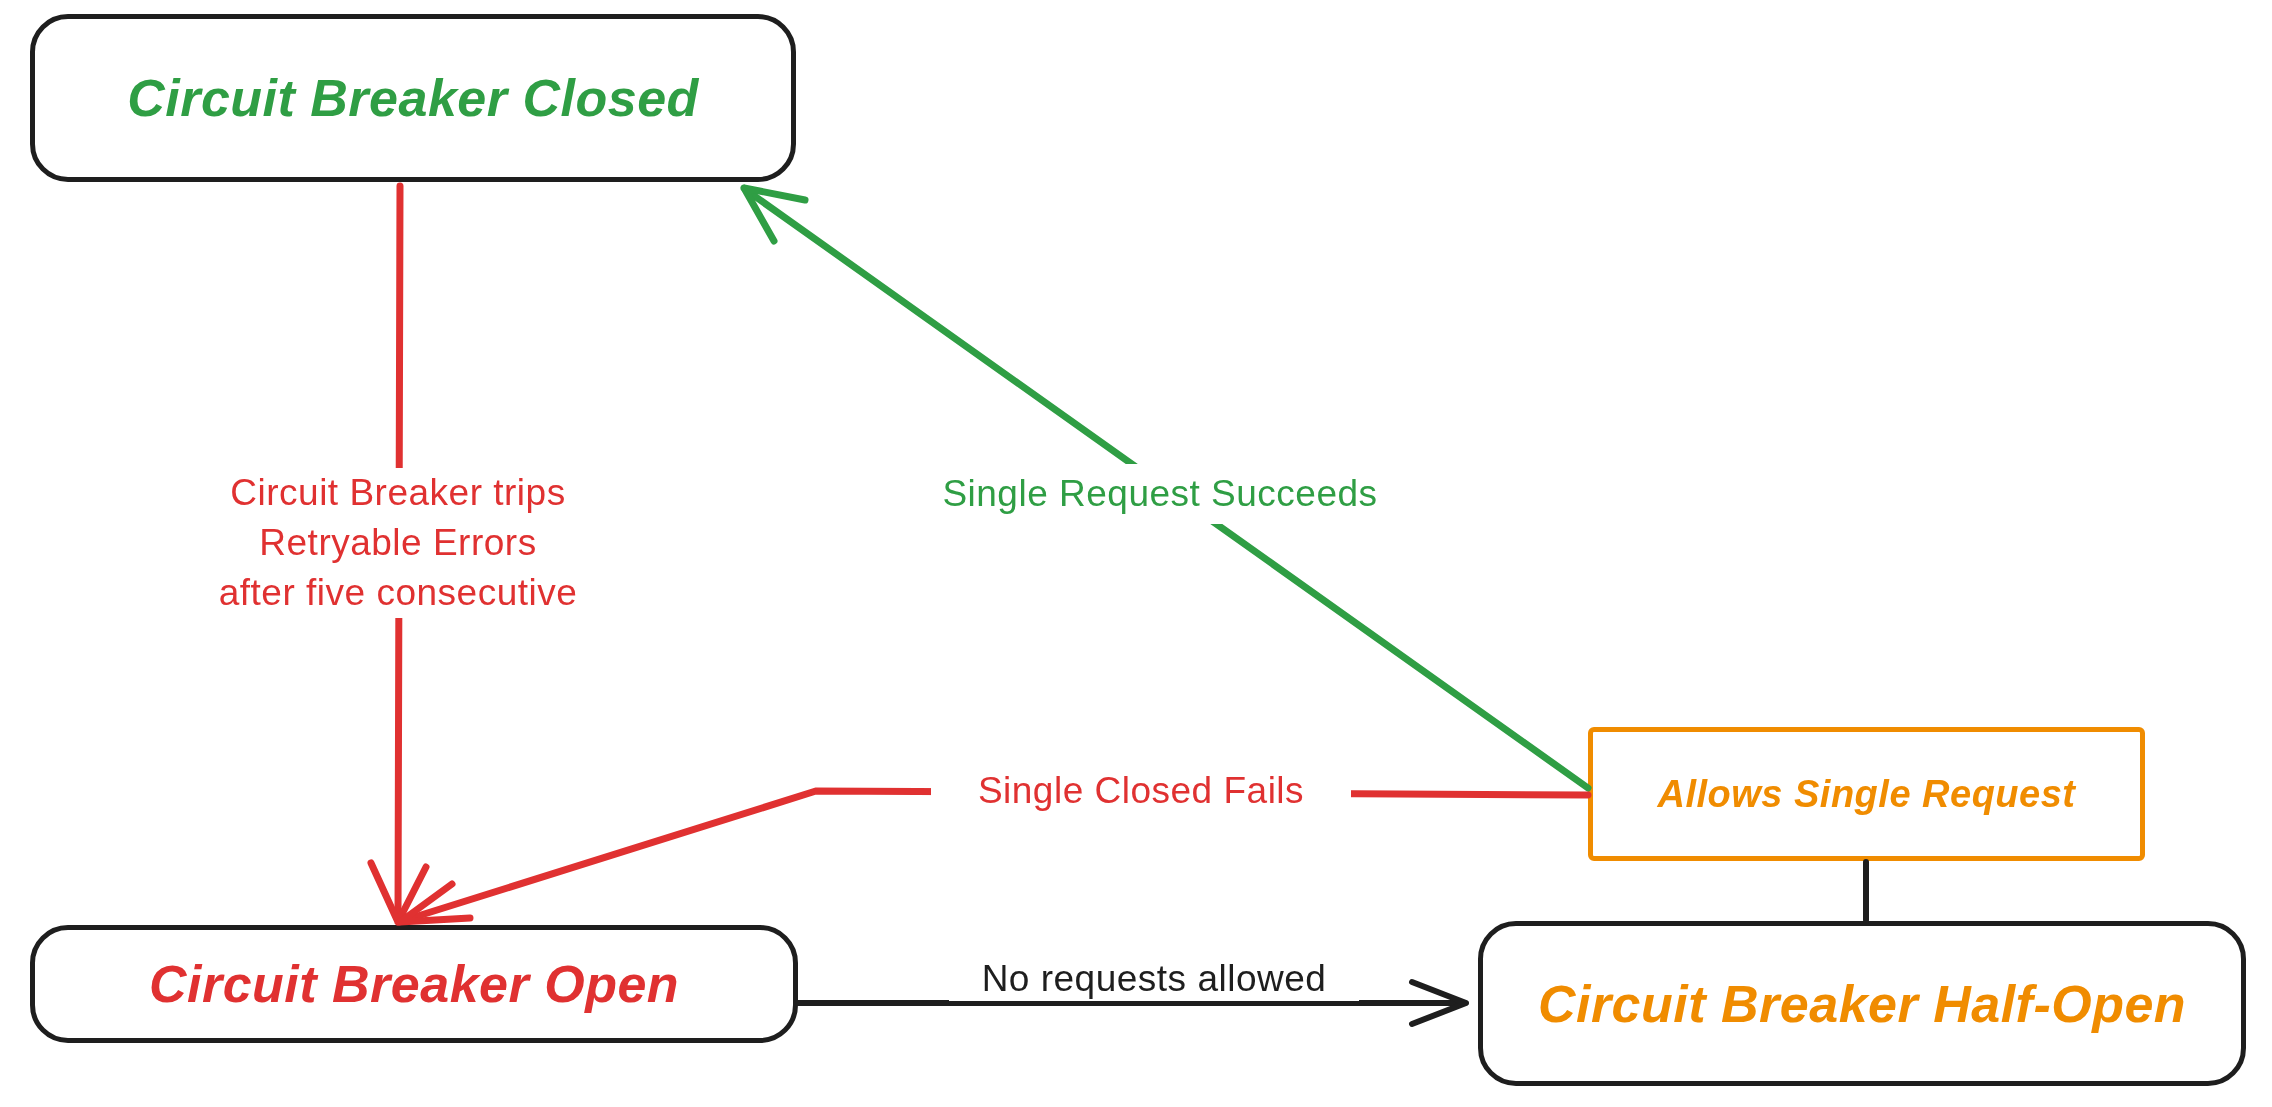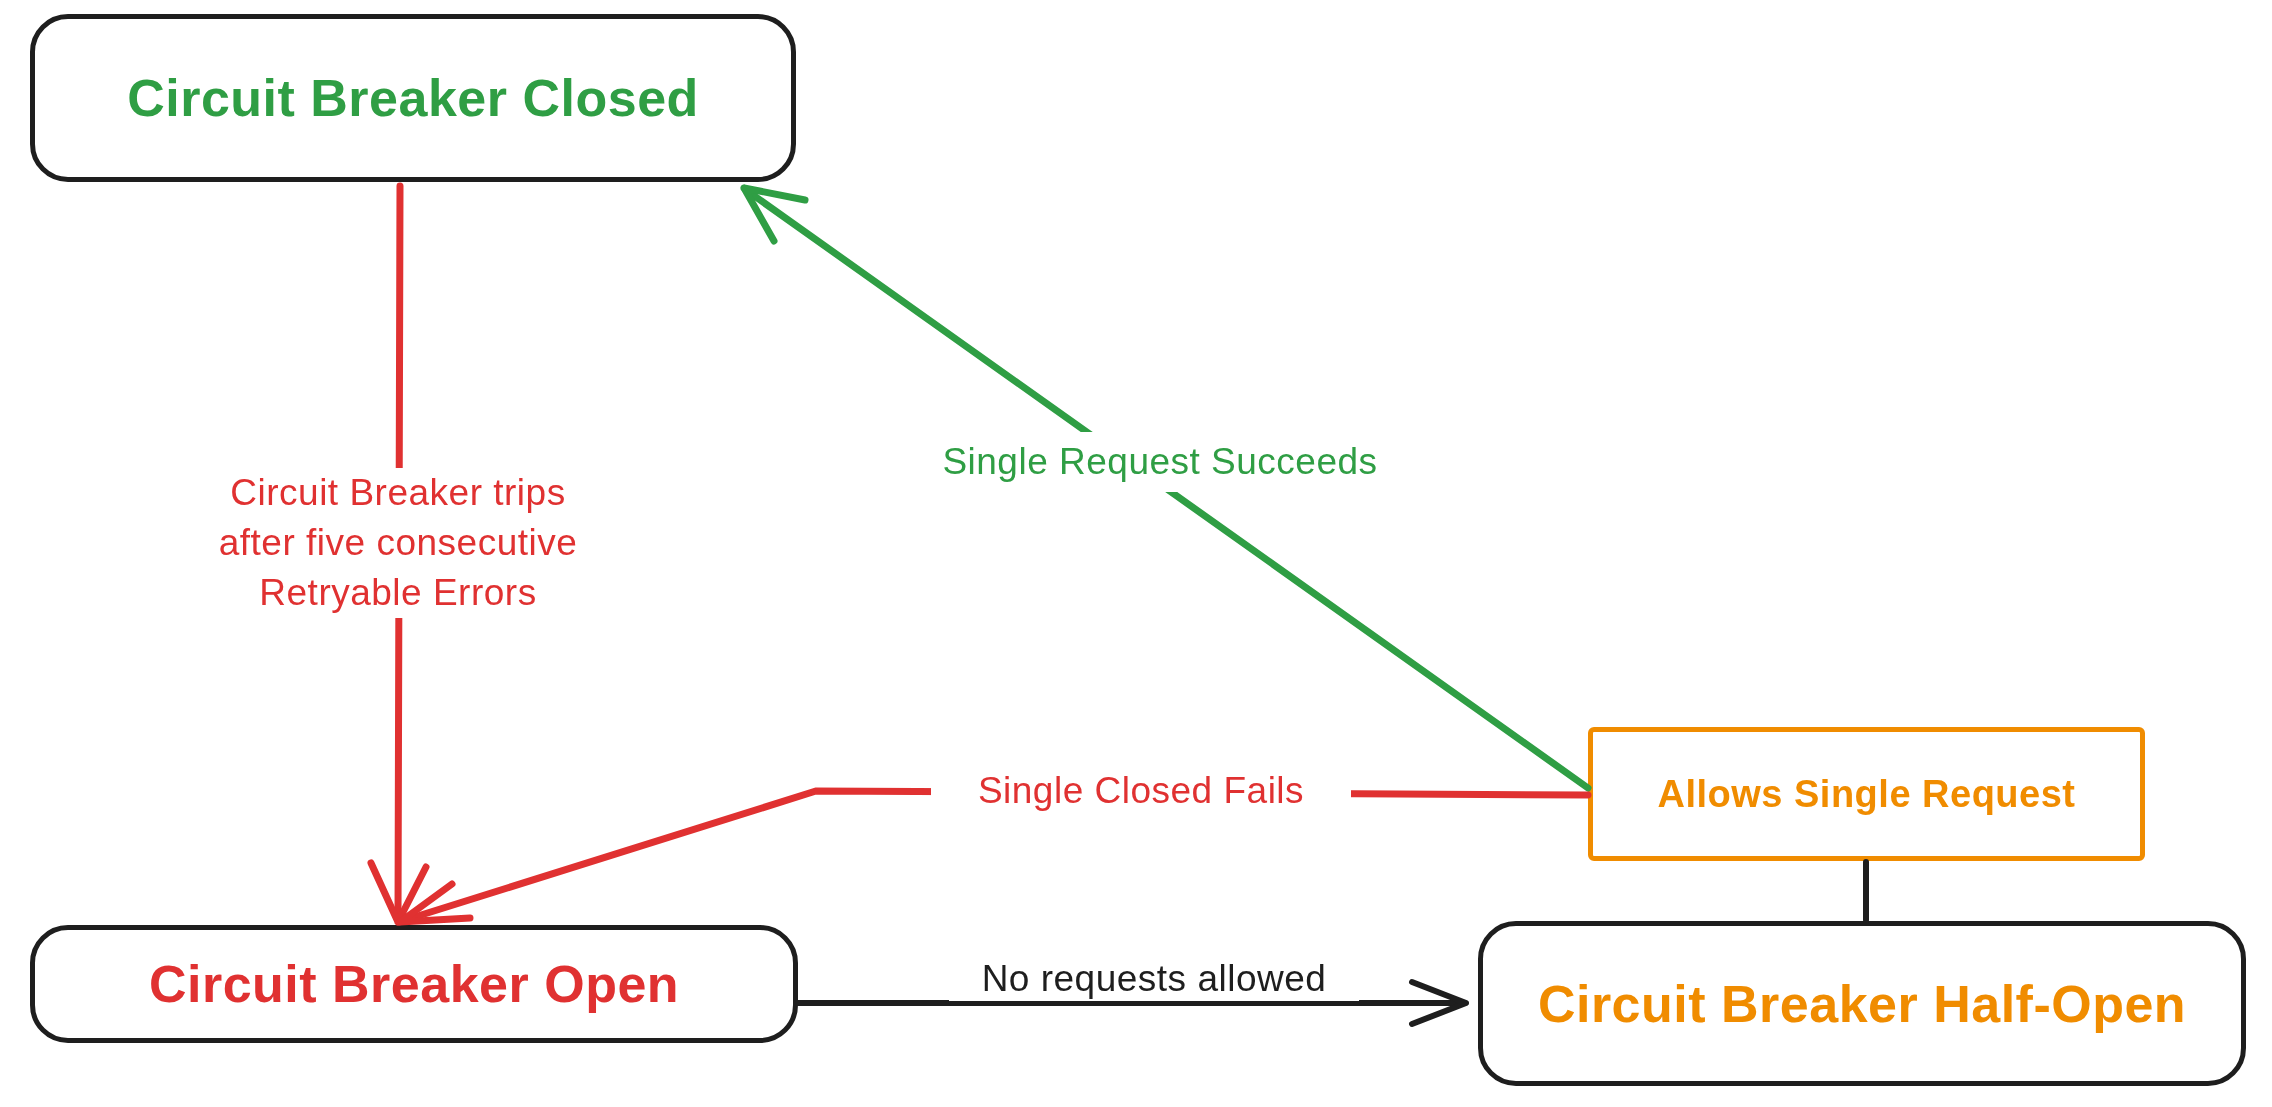--- a/index.html
+++ b/index.html
@@ -17,20 +17,21 @@
     position: absolute;
     background: #ffffff;
     border: 5px solid #1e1e1e;
     border-radius: 38px;
     display: flex;
     align-items: center;
     justify-content: center;
     z-index: 1;
     box-sizing: border-box;
     text-align: right;
+    font-style: italic;
   }
   .node .node-label {
     font-size: 52px;
     font-weight: bold;
     letter-spacing: 0.5px;
     white-space: nowrap;
   }
   #node-closed   { left: 30px;   top: 14px;  width: 766px; height: 168px; }
   #node-closed .node-label { color: #2f9e44; }
 
@@ -63,21 +64,21 @@
     text-align: center;
     font-weight: normal;
     letter-spacing: 0.5px;
     white-space: nowrap;
   }
   #label-trip {
     left: 168px; top: 468px; width: 460px;
     color: #e03131; font-size: 37px; line-height: 50px;
   }
   #label-succeeds {
-    left: 910px; top: 432px; width: 500px; height: 60px;
+    left: 910px; top: 464px; width: 500px; height: 60px;
     color: #2f9e44; font-size: 37px; line-height: 60px;
   }
   #label-fails {
     left: 931px; top: 762px; width: 420px; height: 58px;
     color: #e03131; font-size: 37px; line-height: 58px;
   }
   #label-delay {
     left: 949px; top: 956px; width: 410px;
     color: #1e1e1e; font-size: 37px; line-height: 45px;
   }
@@ -123,22 +124,22 @@
     <g stroke="#1e1e1e" stroke-width="6" fill="none" stroke-linecap="round">
       <line x1="798" y1="1003" x2="1460" y2="1003"></line>
       <path d="M1466,1003 L1412,982 M1466,1003 L1412,1024"></path>
     </g>
 
     <line x1="1866" y1="862" x2="1866" y2="920" stroke="#1e1e1e" stroke-width="6" stroke-linecap="round"></line>
   </svg>
 
   <div class="edge-label" id="label-trip">
     <div>Circuit Breaker trips</div>
+    <div>Retryable Errors</div>
     <div>after five consecutive</div>
-    <div>Retryable Errors</div>
   </div>
 
   <div class="edge-label" id="label-succeeds">Single Request Succeeds</div>
 
   <div class="edge-label" id="label-fails">Single Closed Fails</div>
 
   <div class="edge-label" id="label-delay">
     <div>No requests allowed</div>
   </div>
 

